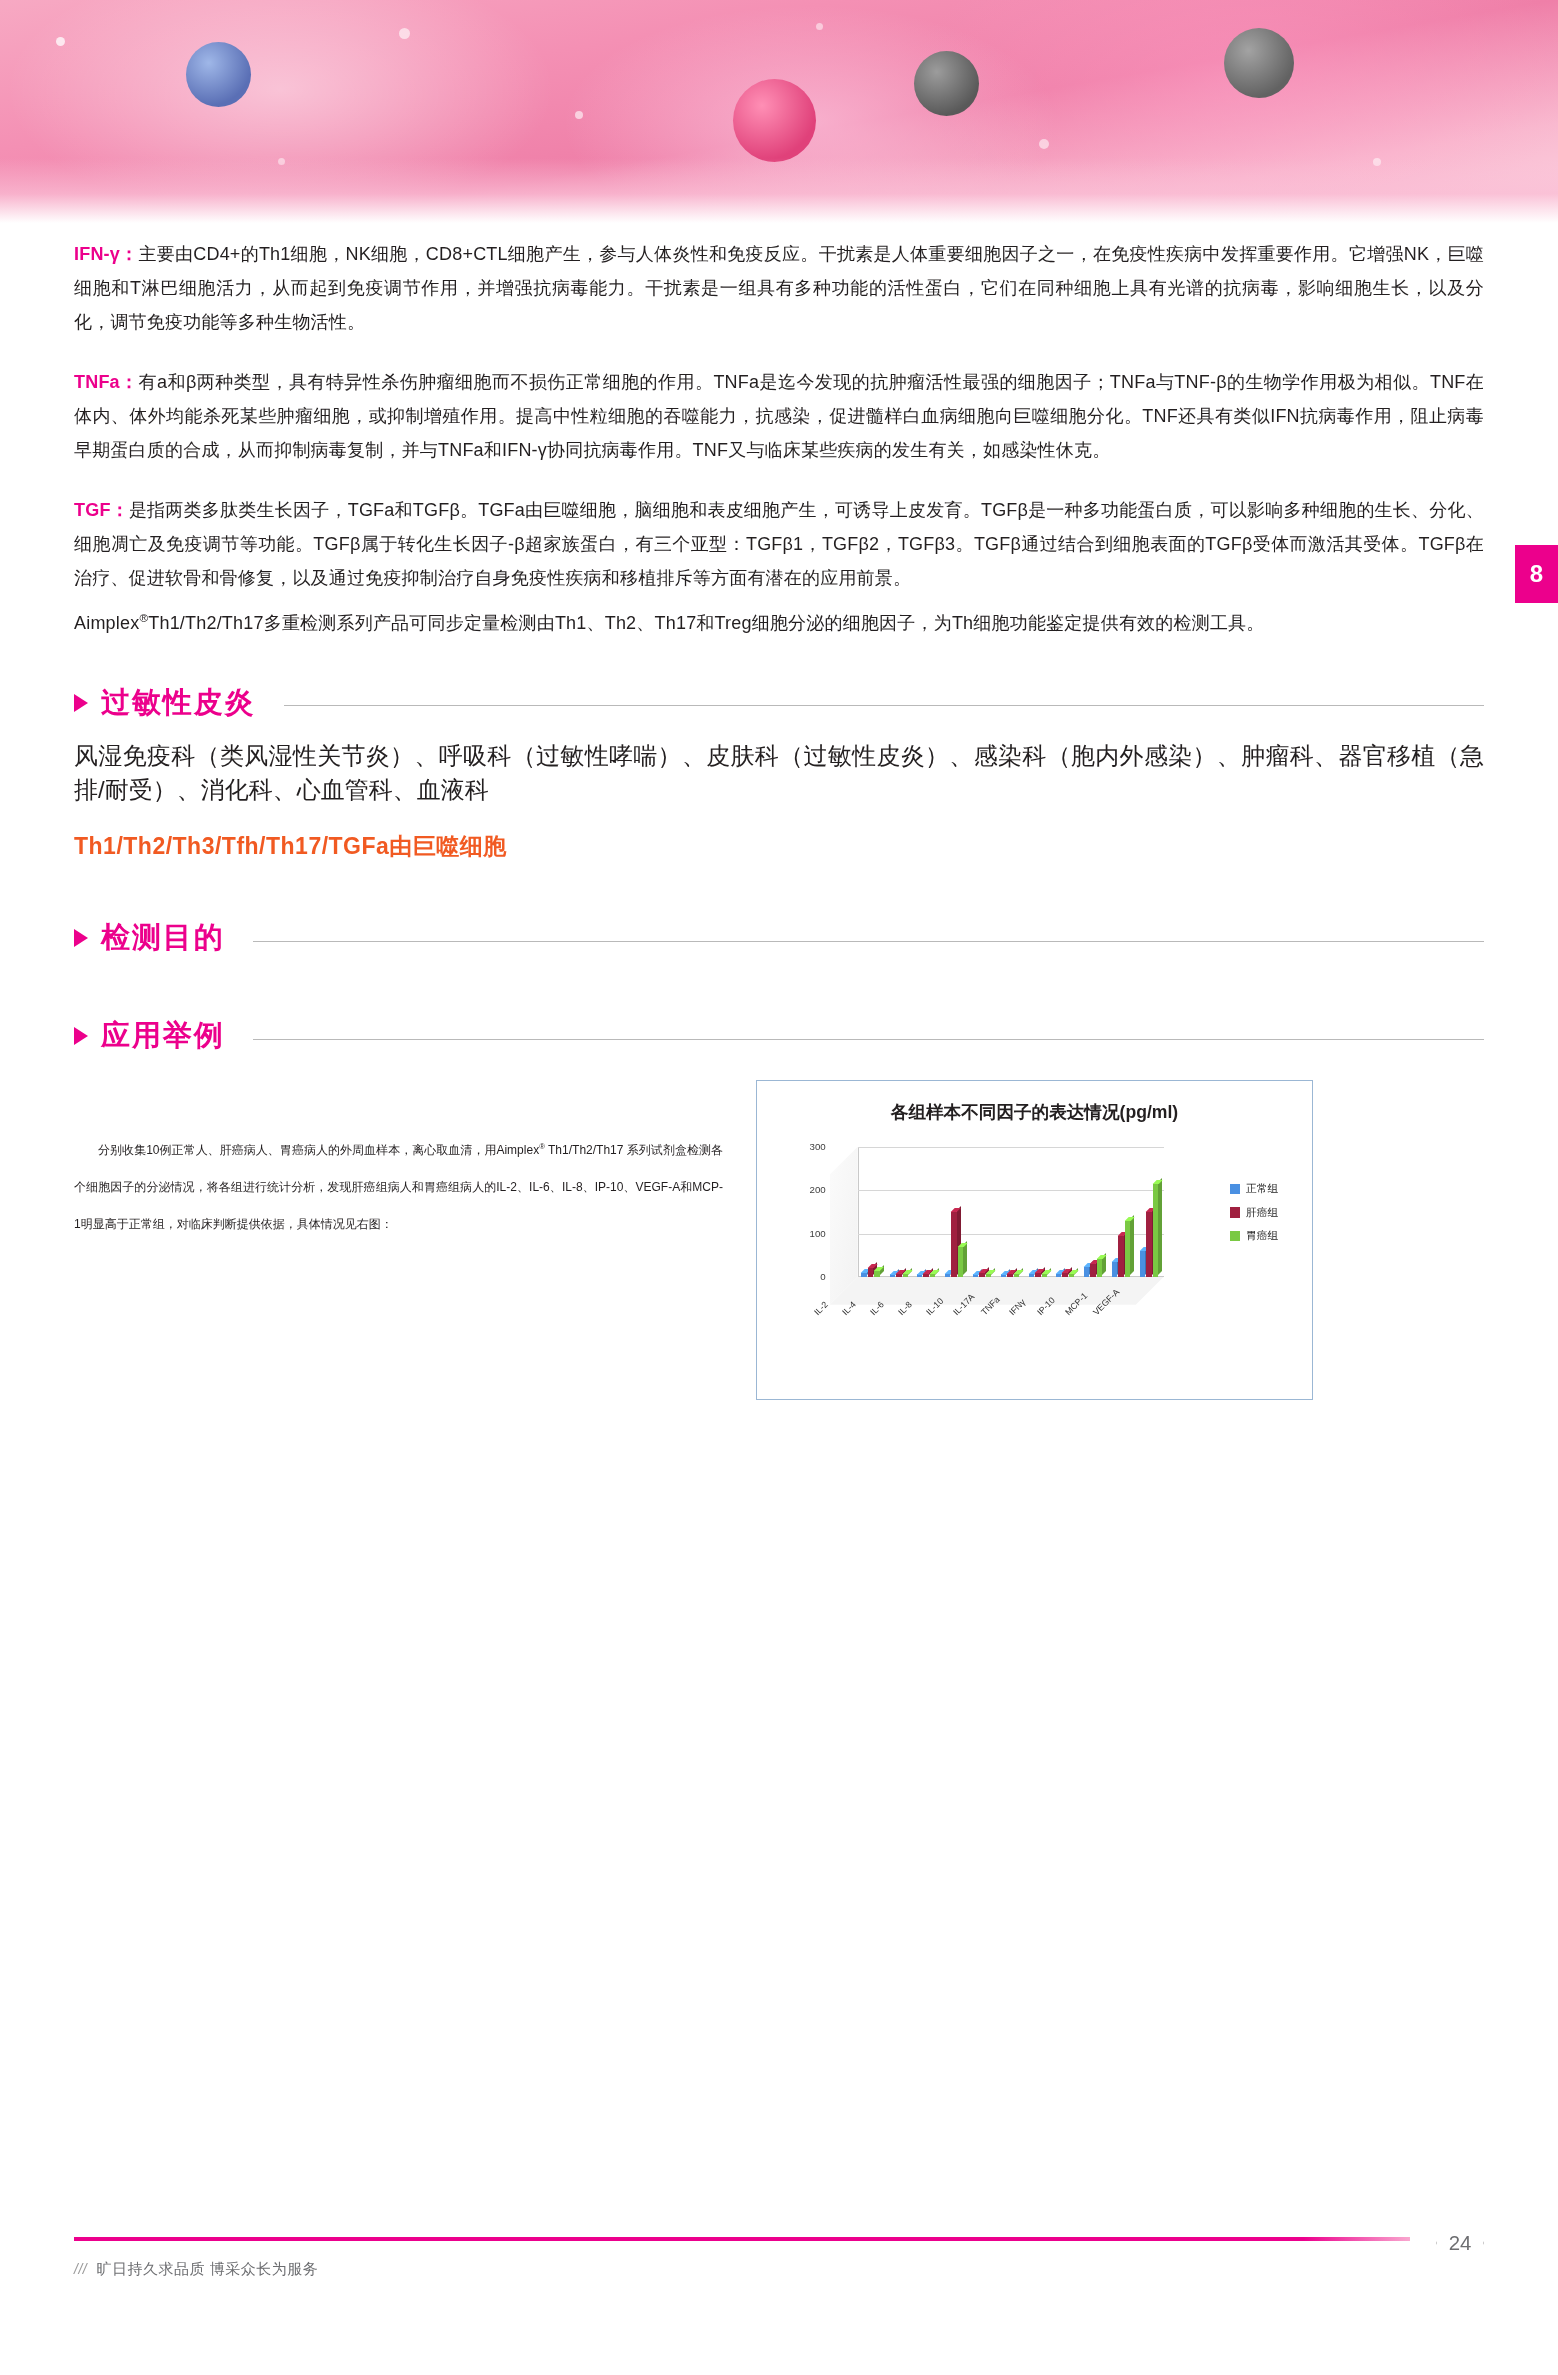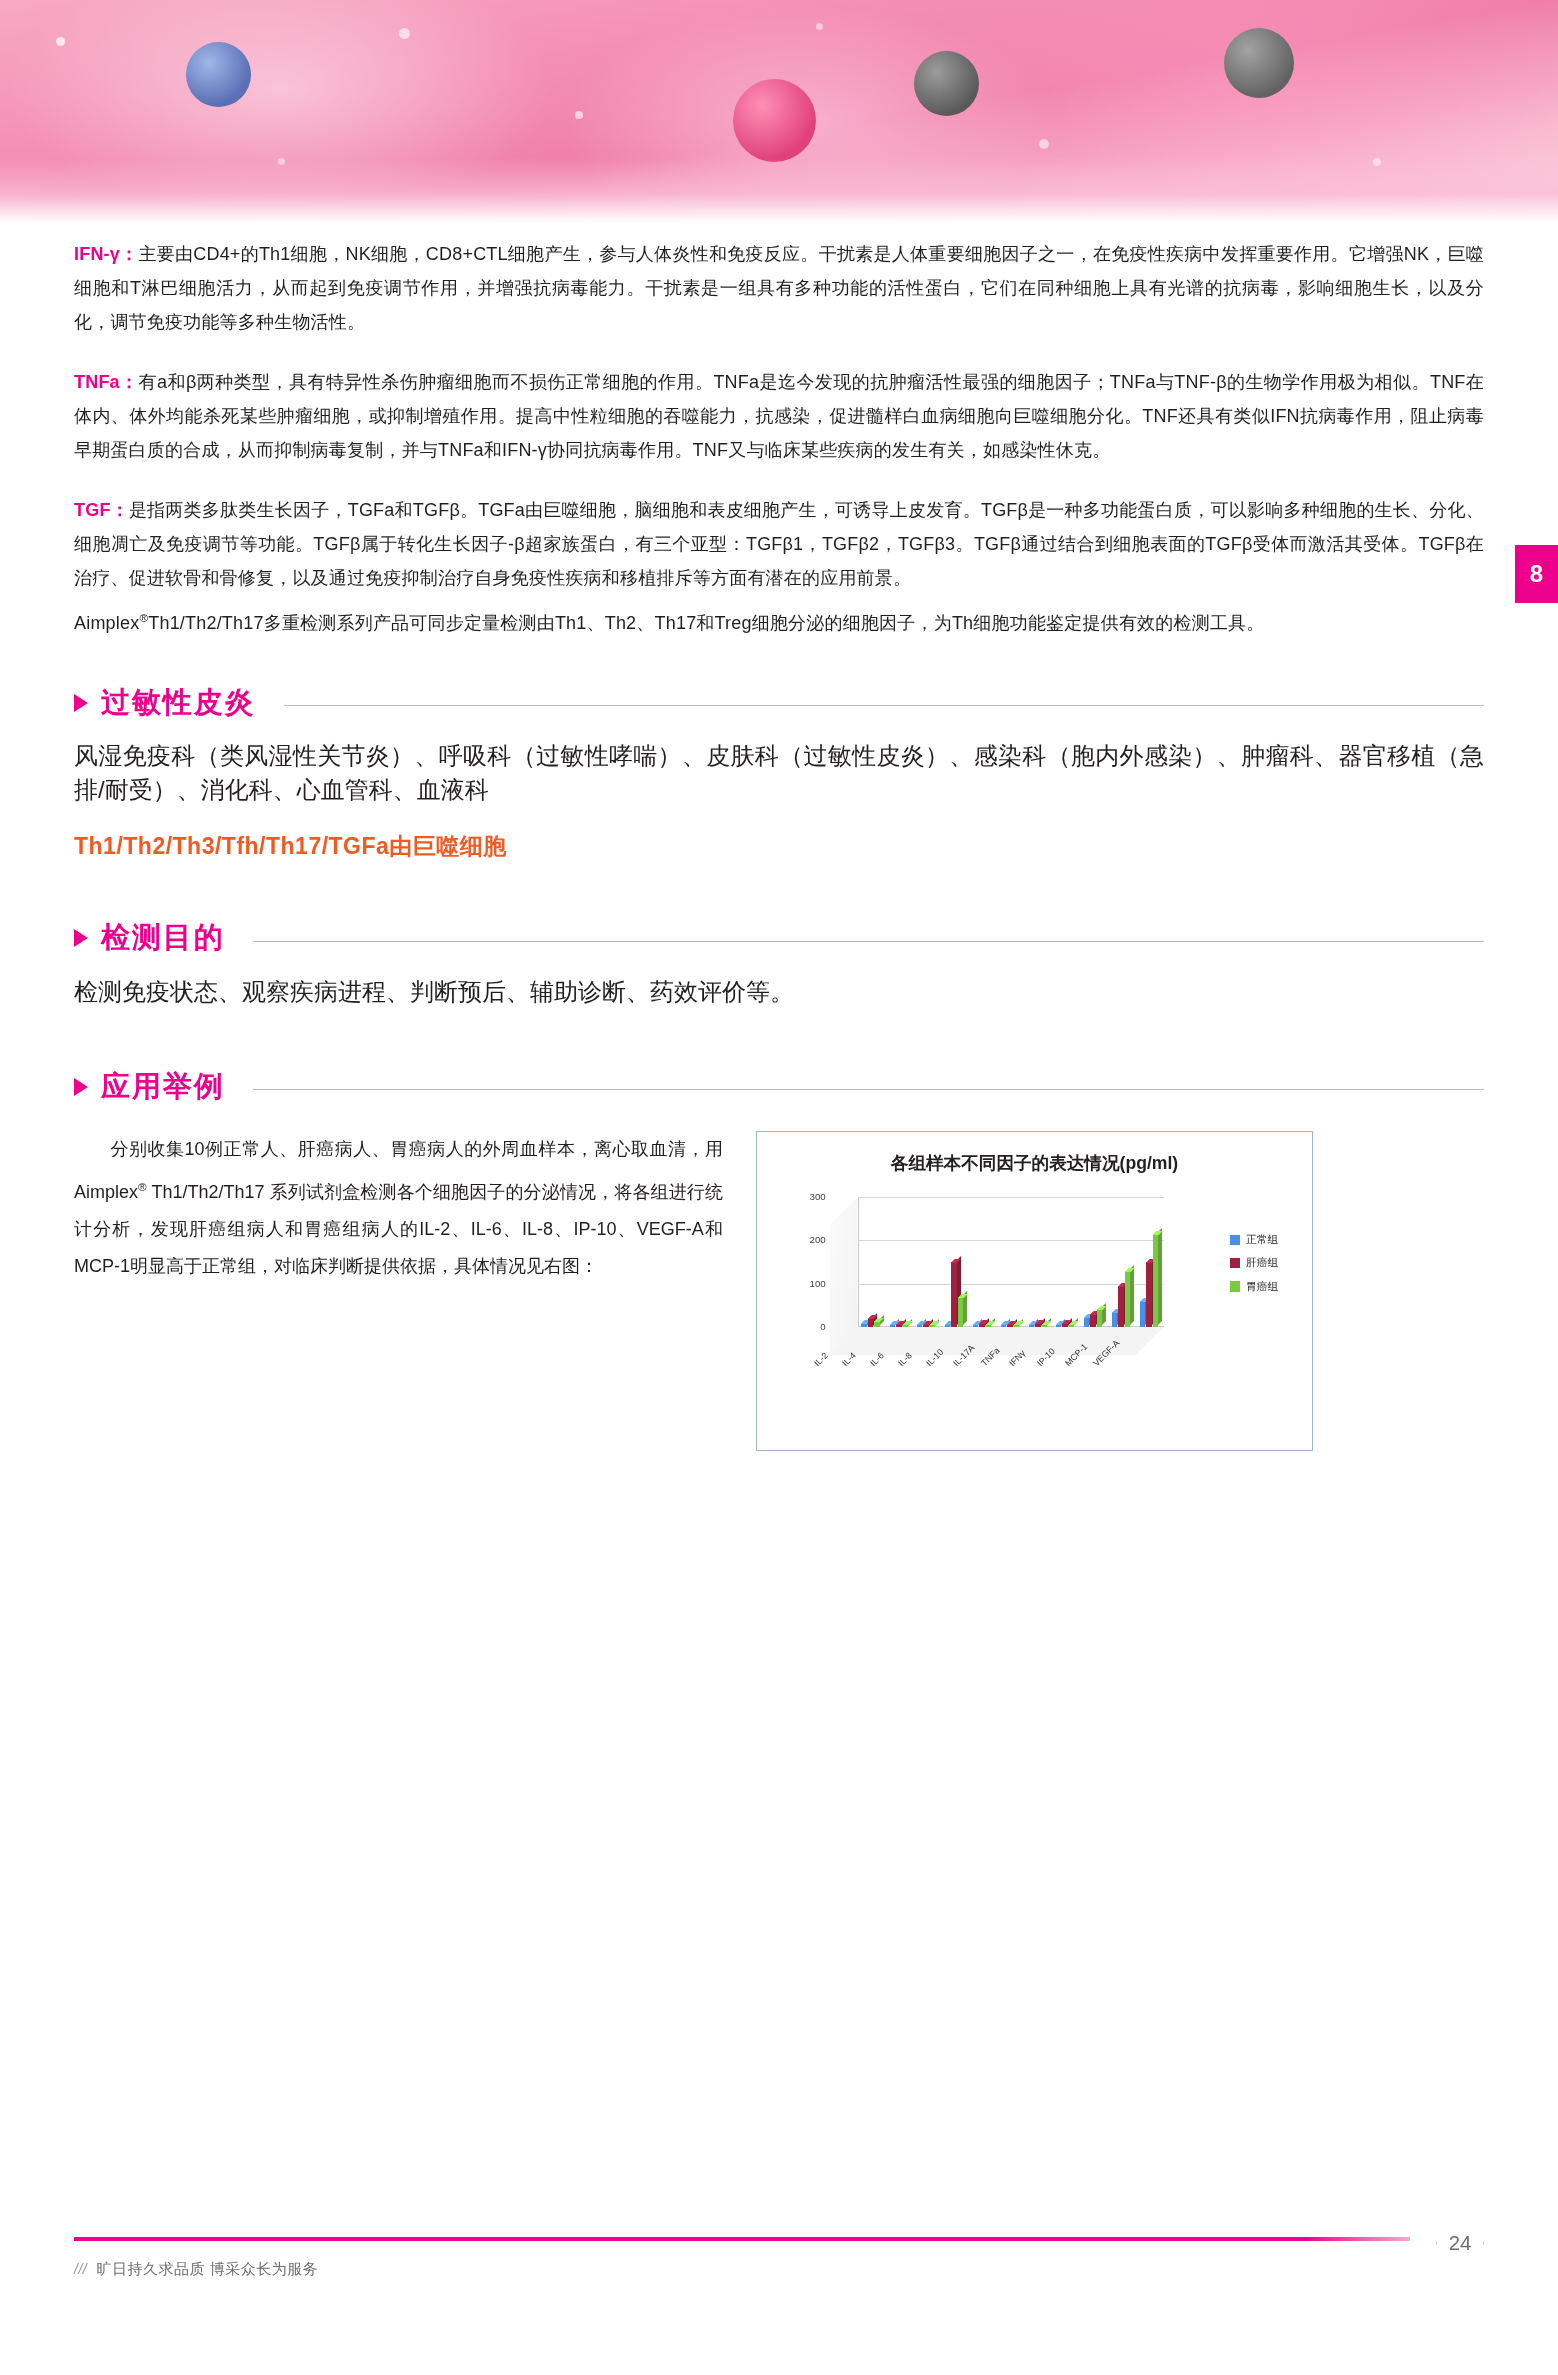--- a/index.html
+++ b/index.html
@@ -115,23 +115,24 @@
   }
 
   
   .example-wrap {
     display: flex;
     margin-top: 24px;
     gap: 33px;
   }
   .example-text {
     width: 649px;
-    font-size: 18px;
+    font-size: 12px;
     line-height: 37px;
     text-align: justify;
+    margin-top: 48px;
   }
   .example-text .indent { text-indent: 2em; display: block; }
 
   .chart-card {
     width: 557px;
     height: 320px;
     border: 0.9px solid #9bb7d4;
     background: #ffffff;
     position: relative;
     padding: 13px 9.3px 7.4px 9.3px;
@@ -298,21 +299,20 @@
   </div>
   <p class="body-text">风湿免疫科（类风湿性关节炎）、呼吸科（过敏性哮喘）、皮肤科（过敏性皮炎）、感染科（胞内外感染）、肿瘤科、器官移植（急排/耐受）、消化科、心血管科、血液科</p>
 
   <div class="sub-title">Th1/Th2/Th3/Tfh/Th17/TGFa由巨噬细胞</div>
 
   <div class="section-head" style="margin-top:56px;">
     <div class="arrow"></div>
     <div class="section-title">检测目的</div>
     <div class="rule"></div>
   </div>
-  <p class="body-text">检测免疫状态、观察疾病进程、判断预后、辅助诊断、药效评价等。</p>
 
   <div class="section-head" style="margin-top:58px;">
     <div class="arrow"></div>
     <div class="section-title">应用举例</div>
     <div class="rule"></div>
   </div>
 
   <div class="example-wrap">
     <div class="example-text">
       <span class="indent" style="display:inline; text-indent:2em;"></span>

